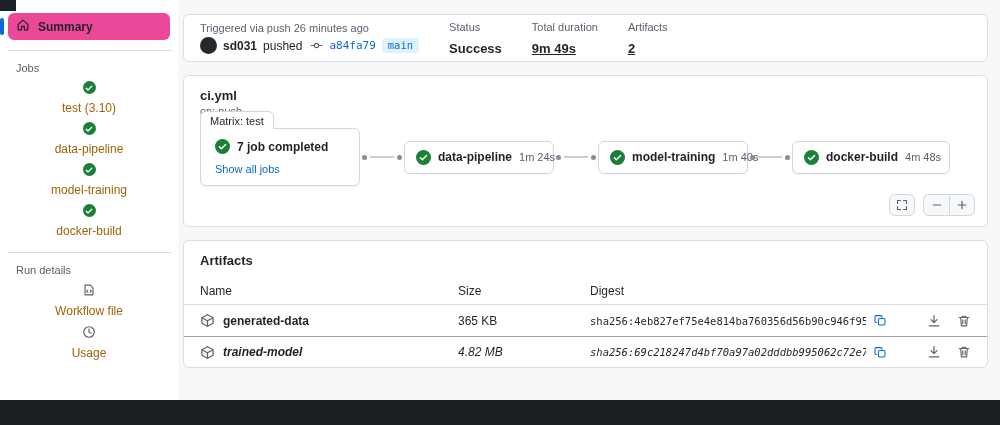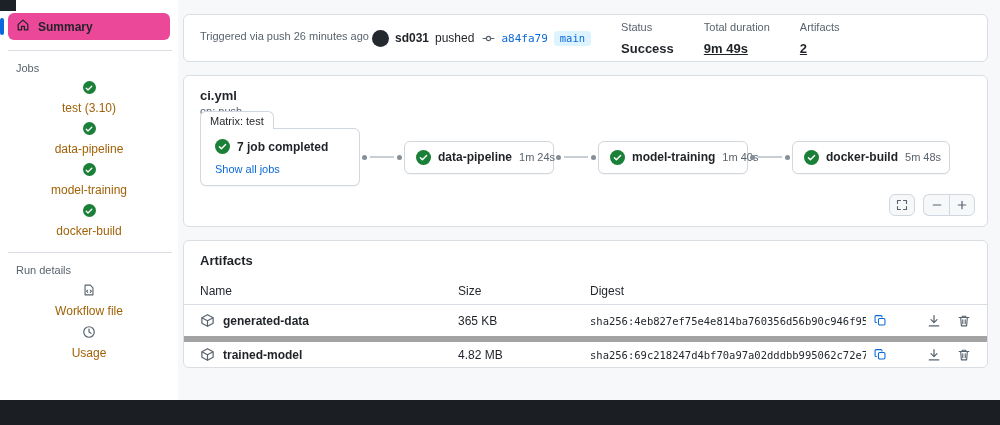--- a/index.html
+++ b/index.html
@@ -28,21 +28,21 @@
   .check.sm { width:13px; height:13px; }
   .check.md { width:15px; height:15px; }
 
   
   .main { position:absolute; left:178px; right:0; top:0; bottom:25px; background:#f6f8fa;
     padding:14px 12px 0 5px; overflow:hidden; }
   .card { background:#fff; border:1px solid #d9dee3; border-radius:6px; margin-bottom:13px; }
 
   
   .summary-card { display:flex; align-items:center; gap:30px; padding:8px 16px; height:48px; }
-  .trigger-col { display:flex; flex-direction:row; gap:3px; min-width:150px; }
+  .trigger-col { display:flex; flex-direction:column; gap:3px; min-width:150px; }
   .trigger-text { font-size:11px; color:#59636e; white-space:nowrap; }
   .actor-row { display:flex; align-items:center; gap:6px; font-size:12px; white-space:nowrap; }
   .avatar { width:17px; height:17px; border-radius:50%; background:#24292f; flex:none; cursor:pointer; }
   .actor-name { font-weight:700; cursor:pointer; }
   .commit-ic { color:#59636e; display:inline-flex; margin-left:2px; }
   .commit-sha { font-family:"DejaVu Sans Mono","Liberation Mono",monospace; font-size:11px;
     color:#0969da; text-decoration:none; cursor:pointer; }
   .branch-badge { font-family:"DejaVu Sans Mono","Liberation Mono",monospace; font-size:10.5px;
     color:#0969da; background:#ddf4ff; padding:1px 6px 2px; border-radius:4px; cursor:pointer; }
   .stat-col { display:flex; flex-direction:column; gap:8px; }
@@ -78,21 +78,21 @@
 
   
   .artifacts-card { padding:12px 0 0; }
   .art-head { padding:0 16px 10px; }
   .art-title { font-size:13px; font-weight:700; }
   .art-sub { font-size:11px; color:#59636e; margin-top:3px; }
   .art-row { display:grid; grid-template-columns:258px 132px 1fr 84px; align-items:center;
     padding:0 16px; font-size:12px; }
   .art-row.head { min-height:27px; border-bottom:1px solid #d8dee4; color:#24292f; }
   .art-row.body { min-height:31px; }
-  .art-row.body + .art-row.body { border-top:6px solid #a3a3a3; }
+  .art-row.body + .art-row.body { border-top:1px solid #a3a3a3;font-style:italic; }
   .name-cell { display:flex; align-items:center; gap:8px; }
   .name-cell .ic { color:#59636e; display:inline-flex; flex:none; }
   .art-name { font-weight:700; font-size:12px; }
   .digest-cell { display:flex; align-items:center; gap:8px; min-width:0; }
   .digest-text { font-family:"DejaVu Sans Mono","Liberation Mono",monospace; font-size:10.5px;
     color:#24292f; white-space:nowrap; overflow:hidden; }
   .copy-btn { color:#0969da; display:inline-flex; cursor:pointer; flex:none; background:none; border:none; }
   .actions-cell { display:flex; align-items:center; justify-content:flex-end; gap:16px; }
   .icon-btn { color:#59636e; display:inline-flex; cursor:pointer; background:none; border:none; }
 </style>
@@ -259,21 +259,21 @@
         <span class="dot"></span>
       </div>
 
       <div class="node-pill wide">
         <span class="check md">
             <svg viewBox="0 0 16 16" width="9" height="9">
               <path d="M2.5 8.5 L6 12 L13.5 4.5" fill="none" stroke="#fff" stroke-width="2.6" stroke-linecap="round" stroke-linejoin="round"></path>
             </svg>
           </span>
         <span class="node-name">docker-build</span>
-        <span class="node-time">5m 48s</span>
+        <span class="node-time">4m 48s</span>
       </div>
     </div>
 
     <div class="graph-controls">
       <button class="ctrl-btn">
         <span style="display:inline-flex;">
           <svg viewBox="0 0 16 16" width="12" height="12">
               <path d="M2 6 V2 H6 M10 2 H14 V6 M14 10 V14 H10 M6 14 H2 V10" fill="none" stroke="currentColor" stroke-width="1.5" stroke-linecap="round" stroke-linejoin="round"></path>
             </svg>
         </span>

